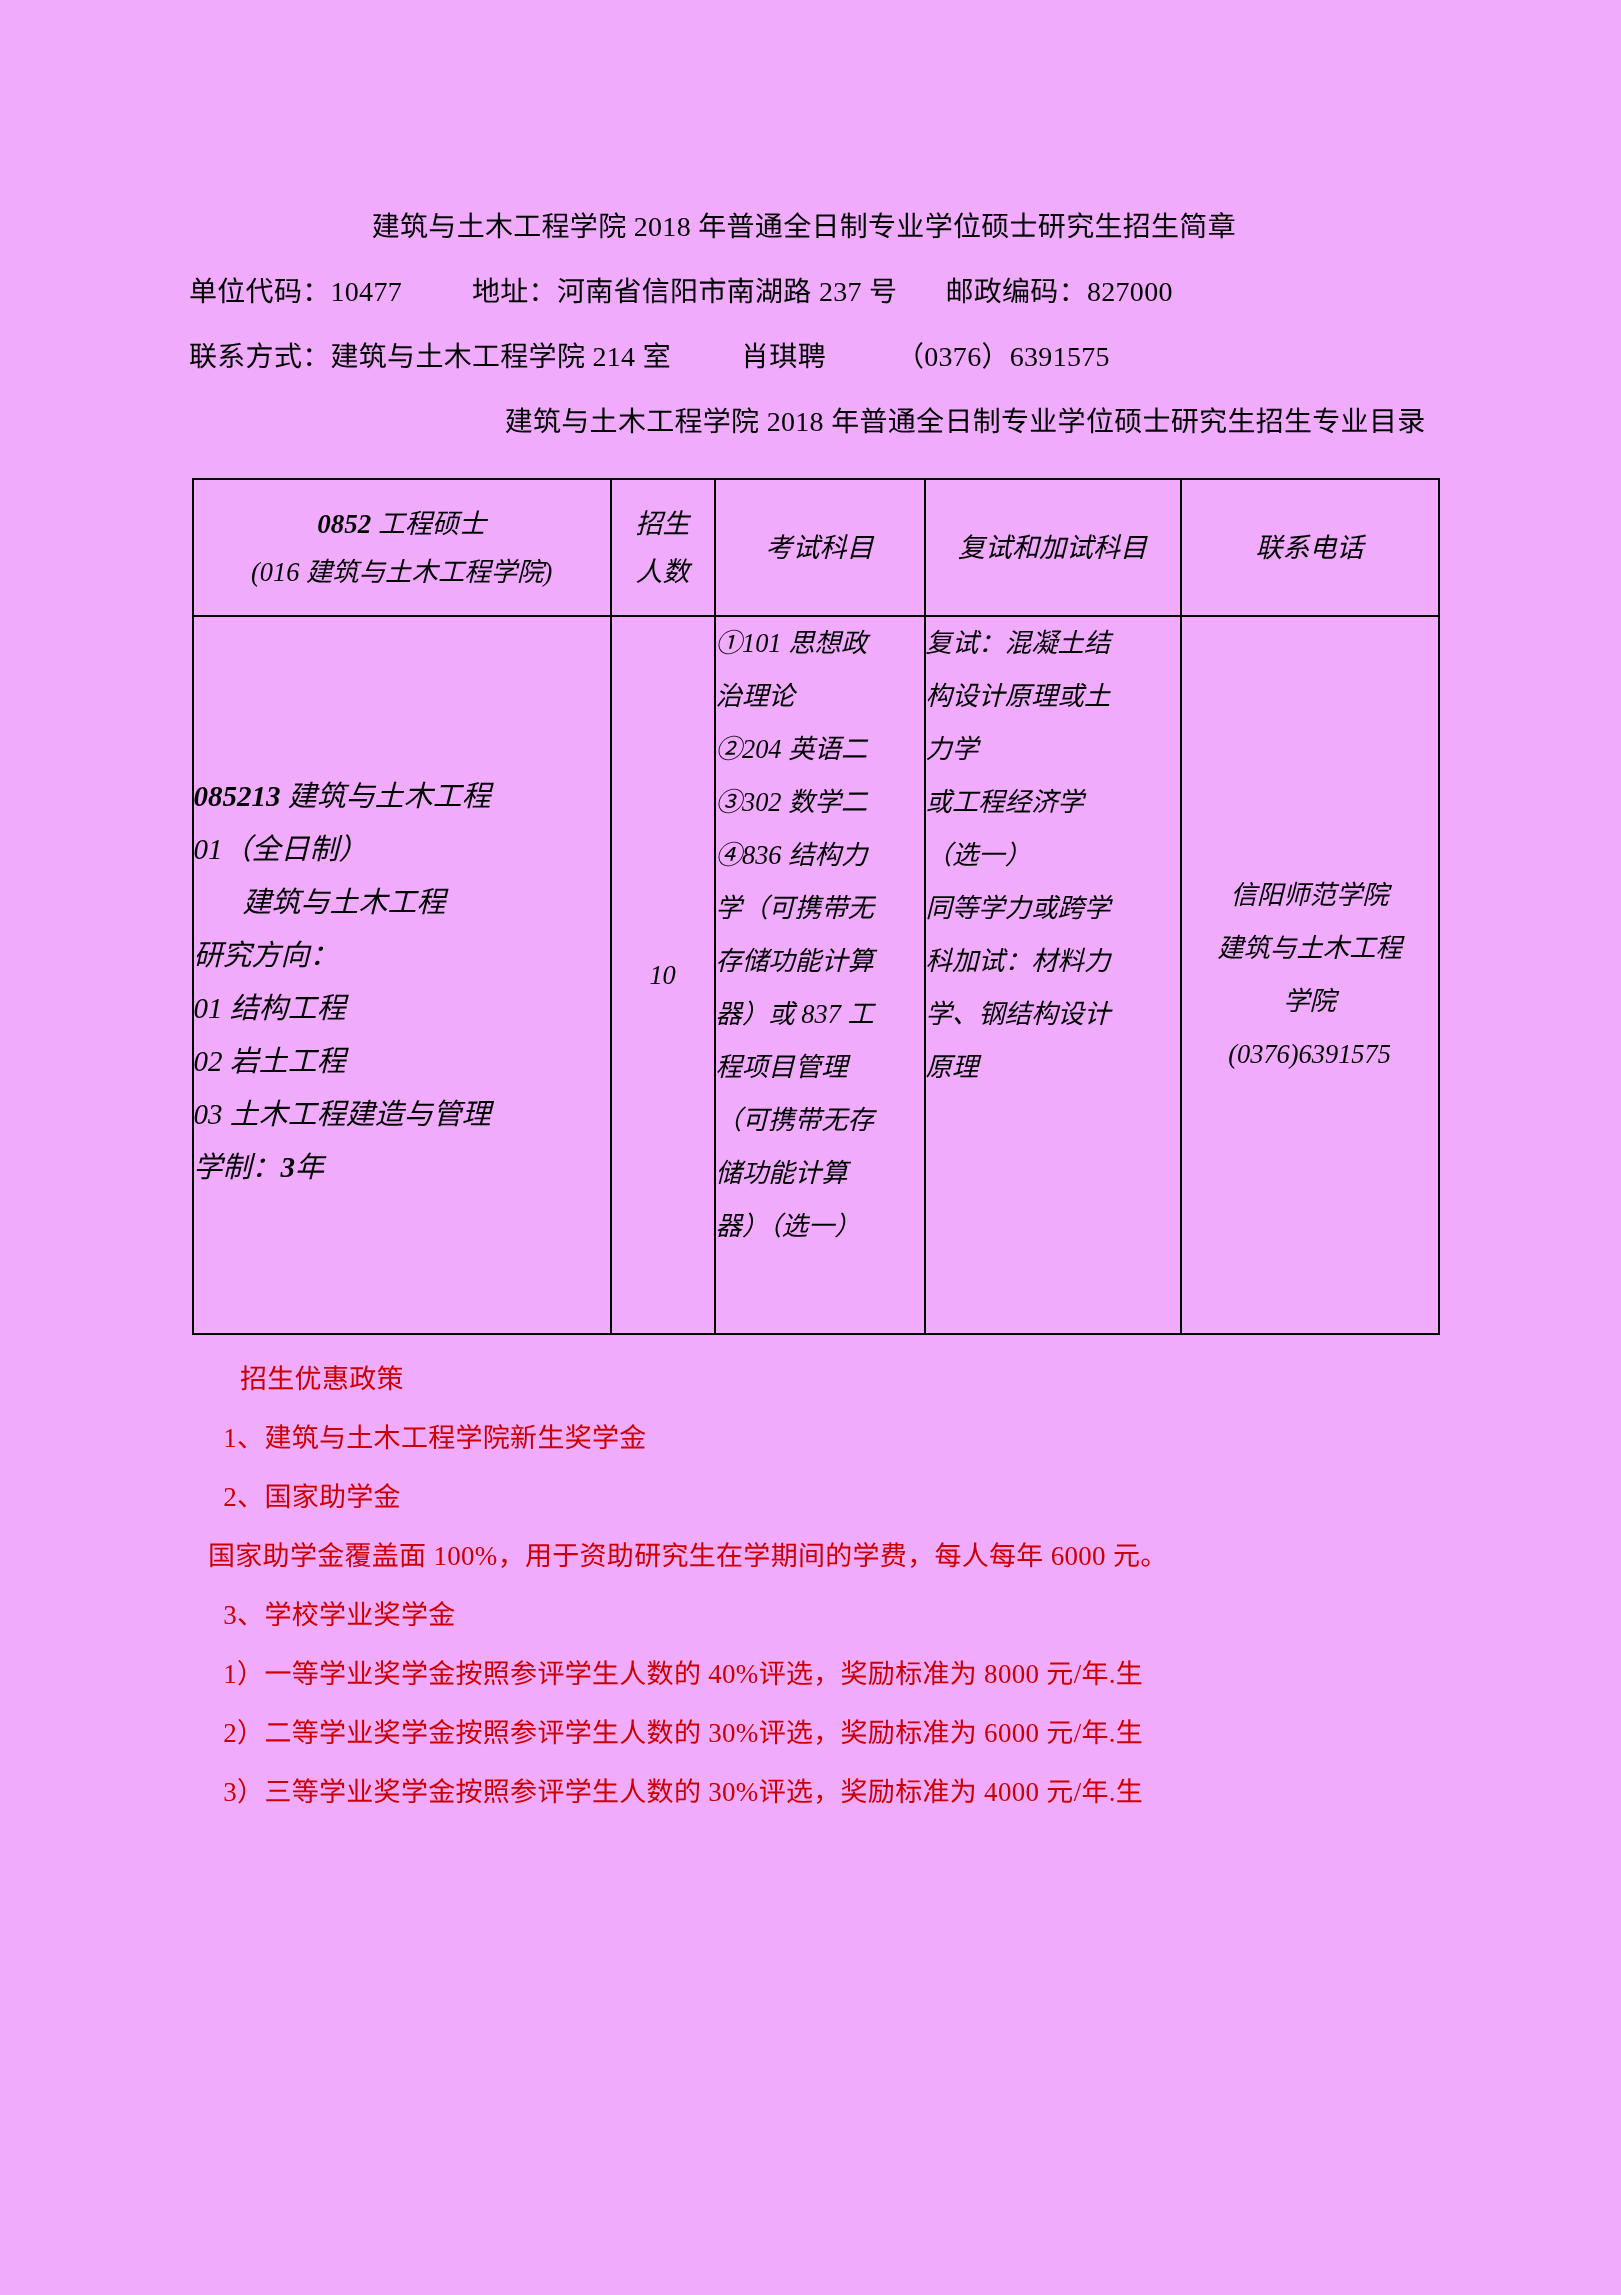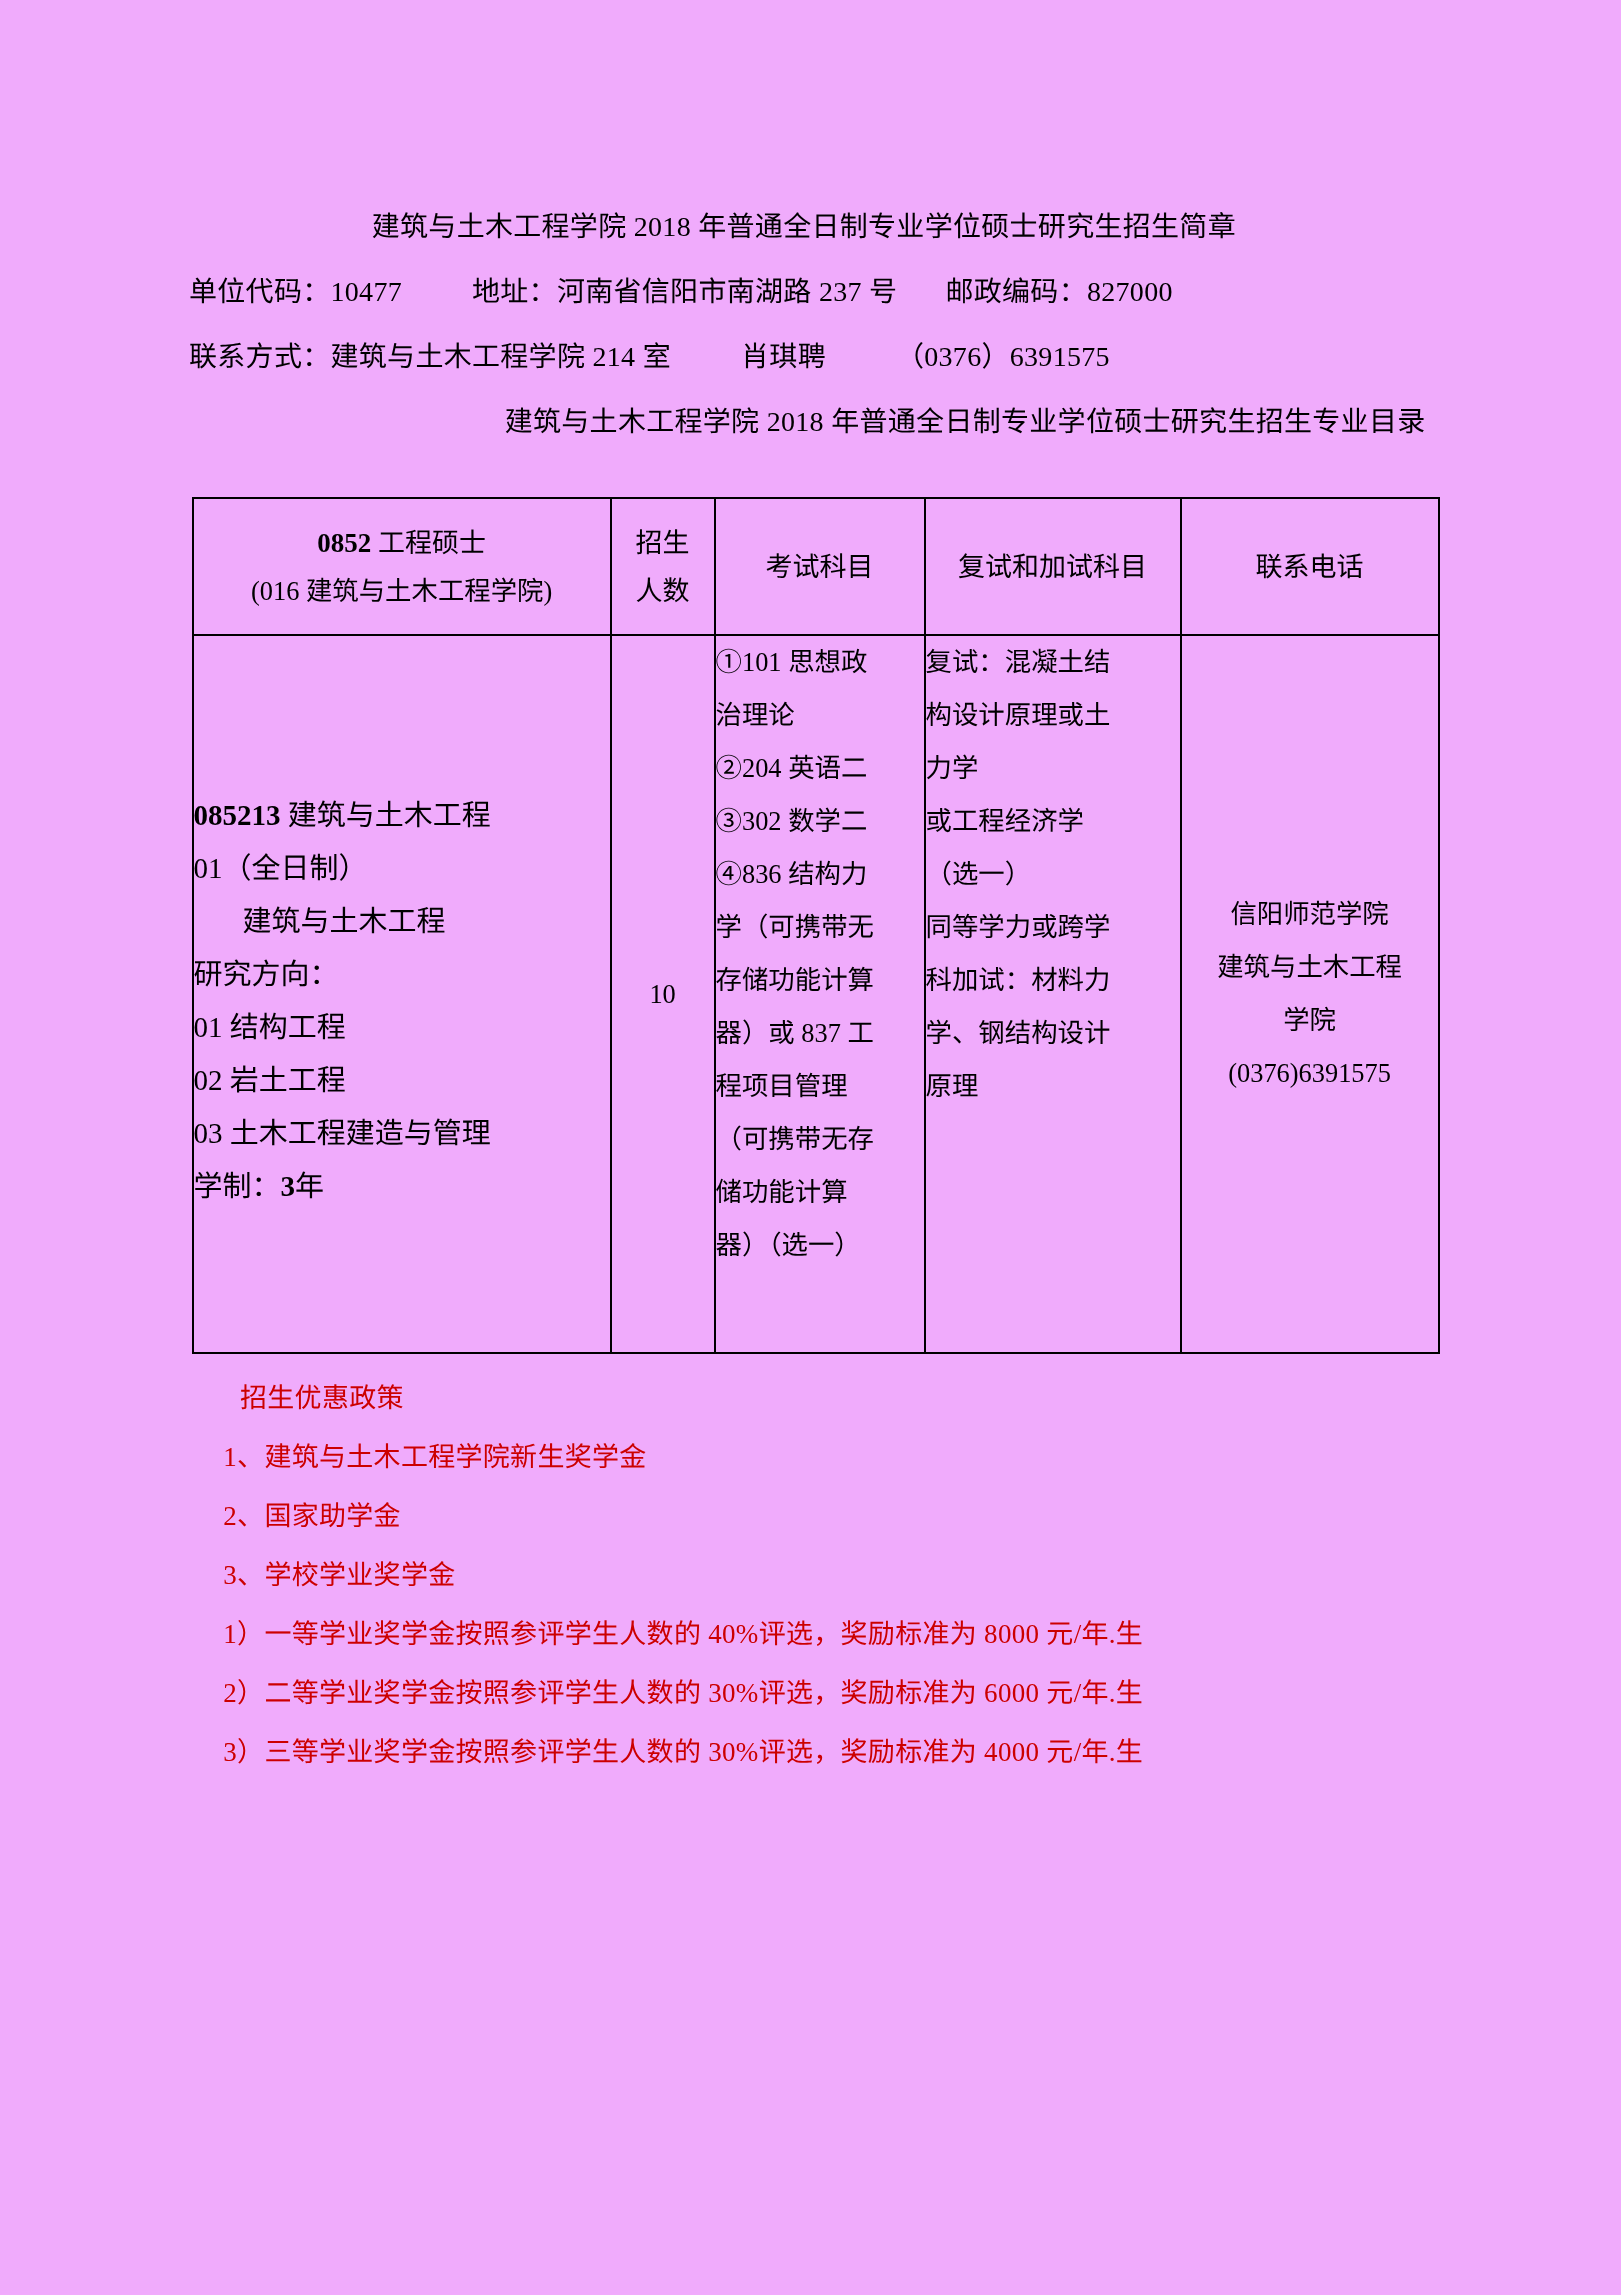--- a/index.html
+++ b/index.html
@@ -51,22 +51,23 @@
   }
   .hdr-catalog {
     text-align: right;
     padding-right: 8.5px;
   }
   .sp-md { display: inline-block; width: 48px; }
   .sp-lg { display: inline-block; width: 70px; }
 
   
   .tbl-wrap {
-    margin-top: 43px;
+    margin-top: 24px;
     padding-left: 2.6px;
+    font-style: italic;
   }
   table.major-table {
     border-collapse: collapse;
     width: 1245px;
     table-layout: fixed;
     font-size: 26.4px;
   }
   table.major-table th,
   table.major-table td {
     border: 2.2px solid #000000;
@@ -306,20 +307,21 @@
             </td>
           </tr>
         </tbody>
       </table>
     </div>
 
     <div class="policy">
       <div class="p-line p-head">招生优惠政策</div>
       <div class="p-line p-item">1、建筑与土木工程学院新生奖学金</div>
       <div class="p-line p-item">2、国家助学金</div>
+      <div class="p-line p-body">国家助学金覆盖面 100%，用于资助研究生在学期间的学费，每人每年 6000 元。</div>
       <div class="p-line p-item">3、学校学业奖学金</div>
       <div class="p-line p-sub">1）一等学业奖学金按照参评学生人数的 40%评选，奖励标准为 8000 元/年.生</div>
       <div class="p-line p-sub">2）二等学业奖学金按照参评学生人数的 30%评选，奖励标准为 6000 元/年.生</div>
       <div class="p-line p-sub">3）三等学业奖学金按照参评学生人数的 30%评选，奖励标准为 4000 元/年.生</div>
     </div>
 
   </div>
 </div>
 
 

